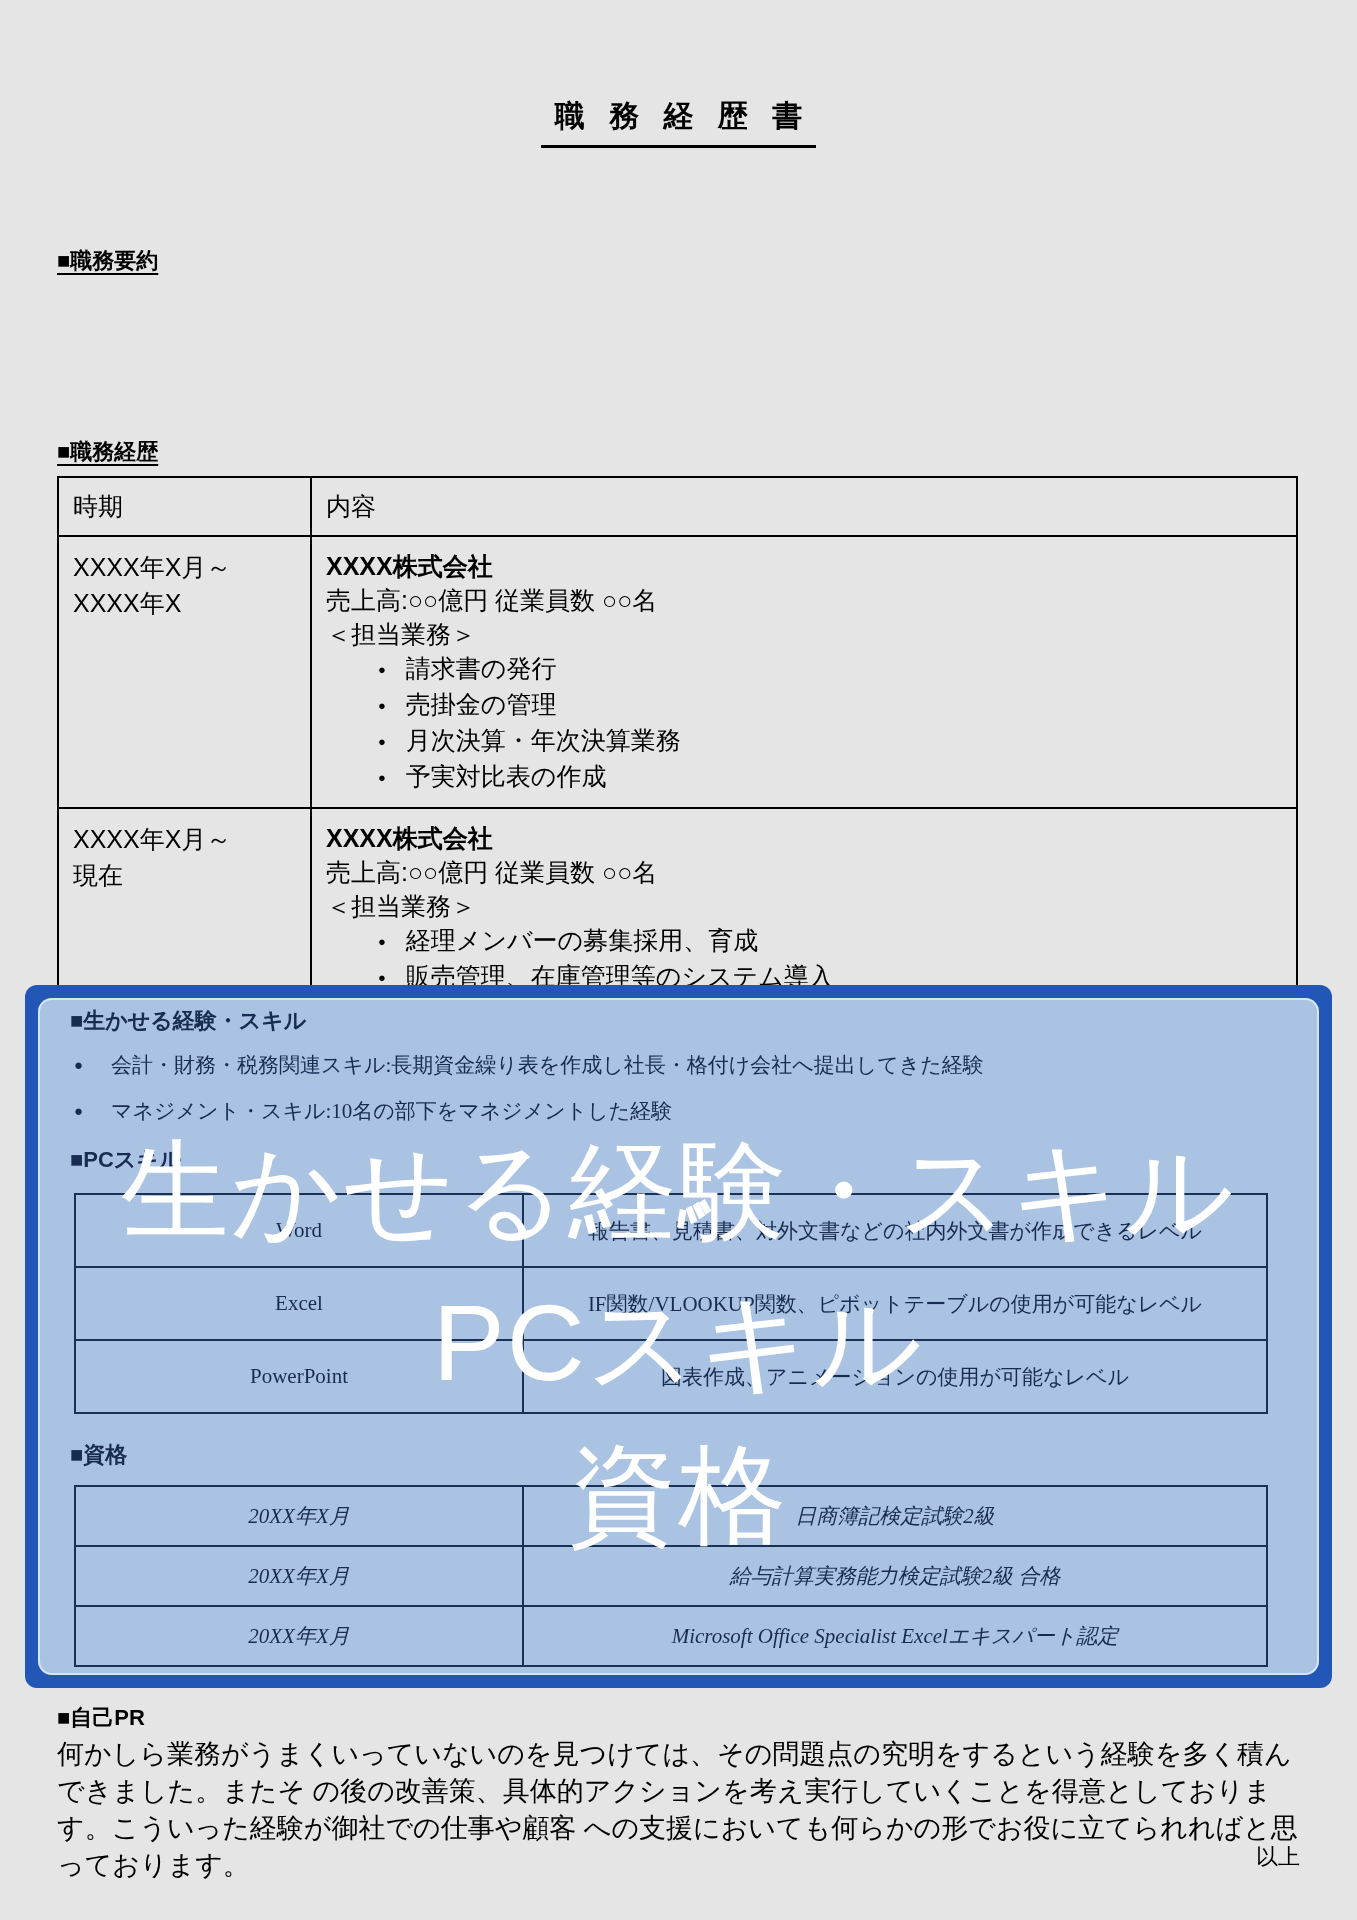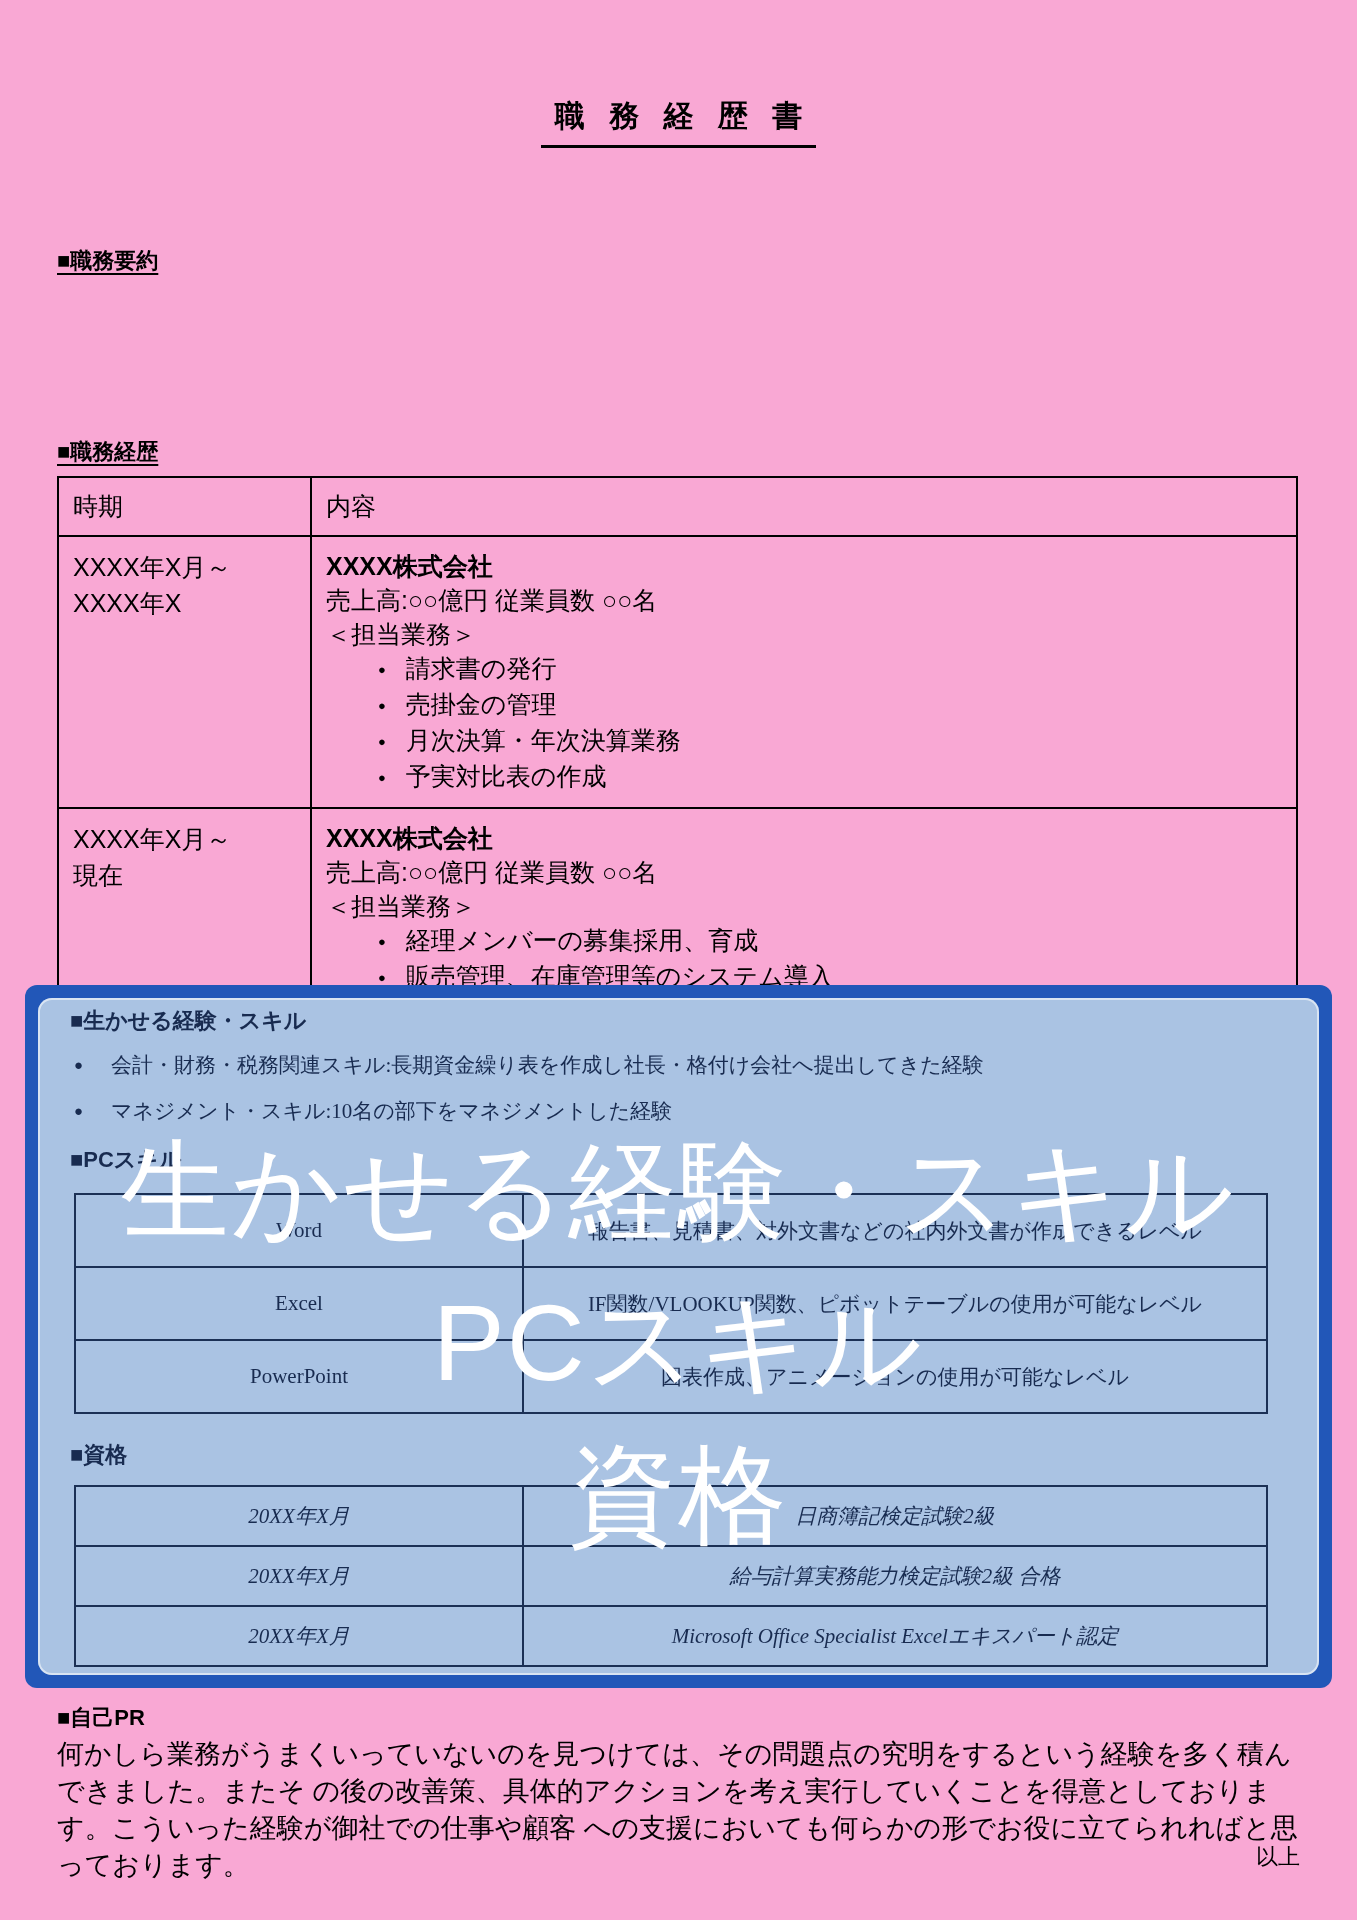--- a/index.html
+++ b/index.html
@@ -1,17 +1,17 @@
 <!DOCTYPE html>
 <html style="--box-border: #2257b8; --box-fill: #aac3e3; --box-text: #182b50; --box-line: #1b3055; --overlay-text: #ffffff;"><head>
 <meta charset="utf-8">
 <style>
   html,body { margin:0; padding:0; background:#ffffff; }
   .page {
-    position:relative; width:1357px; height:1920px; background:#f9a8d4;
+    position:relative; width:1357px; height:1920px; background:#e5e5e5;
     font-family:"Liberation Sans", sans-serif; color:#000; overflow:hidden;
   }
 
   
   .title-wrap { position:absolute; top:96px; left:0; right:0; text-align:center; }
   .title-wrap .title {
     display:inline-block; font-size:30px; font-weight:bold; letter-spacing:8px;
     border-bottom:3px solid #000; padding:0 6px 8px 14px;
   }
   .meta { position:absolute; top:142px; right:312px; text-align:right;

